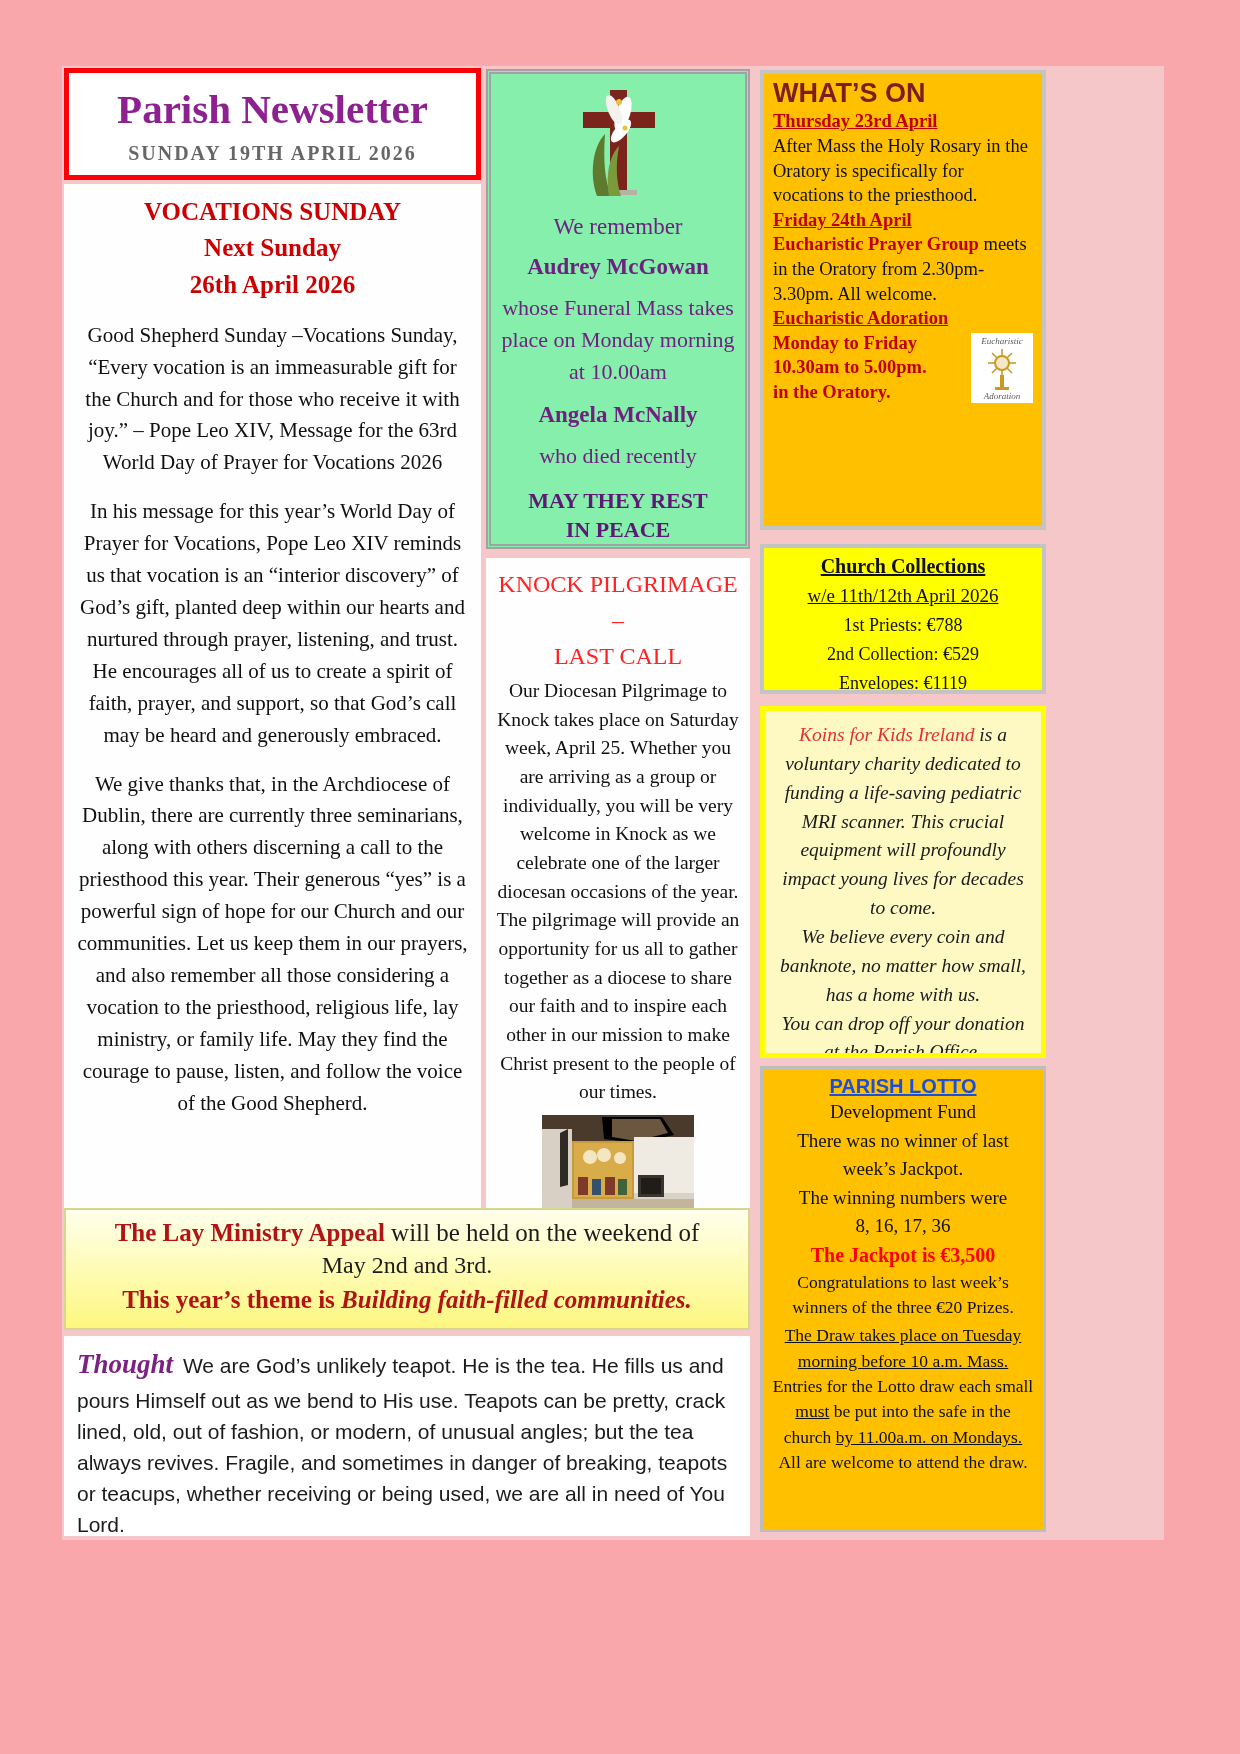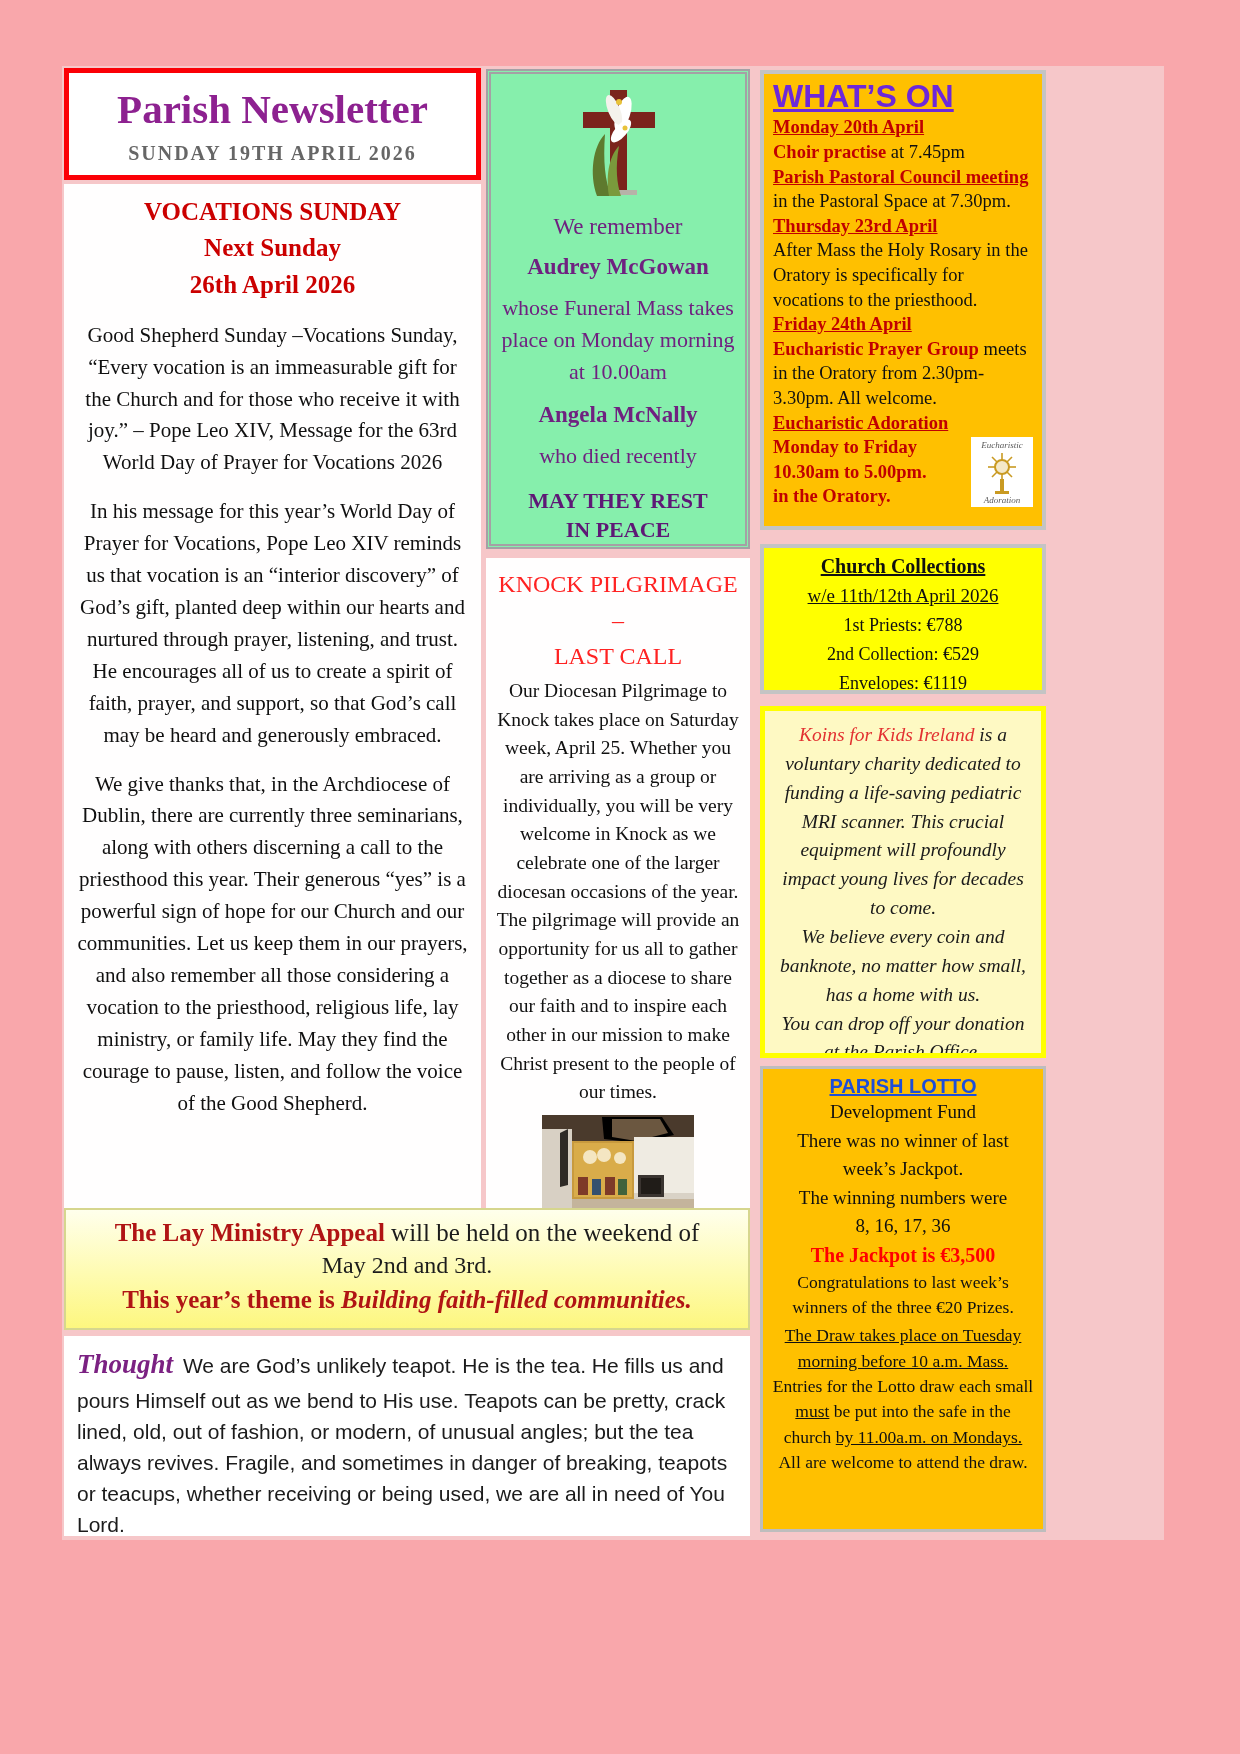--- a/index.html
+++ b/index.html
@@ -39,22 +39,22 @@
 
   .knock-box{left:424px;top:492px;width:264px;height:652px;background:#FFFEFE;
     text-align:center;padding:8px 5px;}
   .knock-title{color:#FF2222;font-size:24px;line-height:1.5;}
   .knock-body{font-size:19.5px;line-height:1.47;color:#101010;margin-top:3px;}
   .knock-img{width:152px;height:128px;margin:8px auto 0;display:block;}
 
   
   .whatson-box{left:698px;top:4px;width:286px;height:460px;background:#FFC000;
     border:4px solid #C4C4C4;padding:3px 9px;color:#101010;font-size:18.5px;line-height:1.33;}
-  .wo-title{font-family:"Liberation Sans",sans-serif;font-weight:bold;font-size:32px;
-    color:#6d28d9;text-decoration:underline;line-height:1.2;}
+  .wo-title{font-family:"Liberation Sans",sans-serif;font-weight:bold;font-size:27px;
+    color:#7f1d1d;line-height:1.2;}
   .red-b{color:#C00000;font-weight:bold;}
   .red-bu{color:#C00000;font-weight:bold;text-decoration:underline;}
   .euch-img{float:right;width:62px;height:70px;background:#fff;margin:2px 0 0 4px;}
 
   .collections-box{left:698px;top:478px;width:286px;height:150px;background:#FFFF00;
     border:4px solid #C4C4C4;text-align:center;color:#101010;padding-top:7px;}
   .col-title{font-weight:bold;font-size:20px;text-decoration:underline;}
   .col-sub{font-size:19px;text-decoration:underline;margin-top:7px;}
   .col-line{font-size:18px;margin-top:8px;}
 
@@ -171,25 +171,20 @@
         <polygon points="114,115 152,118 152,126 112,123"></polygon>
       </g>
       <rect x="96" y="60" width="26" height="22" fill="#3A3430"></rect>
       <rect x="99" y="63" width="20" height="16" fill="#201C18"></rect>
     </svg>
   </div>
 
   <div class="box whatson-box">
     <div class="wo-title">WHAT’S ON</div>
     <div>
-      <span class="red-bu">Monday 20th April</span><br>
-      <span class="red-b">Choir practise</span><span> at 7.45pm</span><br>
-      <span class="red-bu">Parish Pastoral Council meeting </span><span>in the Pastoral Space at 7.30pm.</span>
-    </div>
-    <div>
       <span class="red-bu">Thursday 23rd April</span><br>
       <span>After Mass the Holy Rosary in the Oratory is specifically for vocations to the priesthood.</span>
     </div>
     <div>
       <span class="red-bu">Friday 24th April</span><br>
       <span class="red-b">Eucharistic Prayer Group</span><span> meets in the Oratory from 2.30pm-3.30pm. All welcome.</span>
     </div>
     <div>
       <span class="red-bu">Eucharistic Adoration</span><br>
       <svg class="euch-img" viewBox="0 0 62 70">

